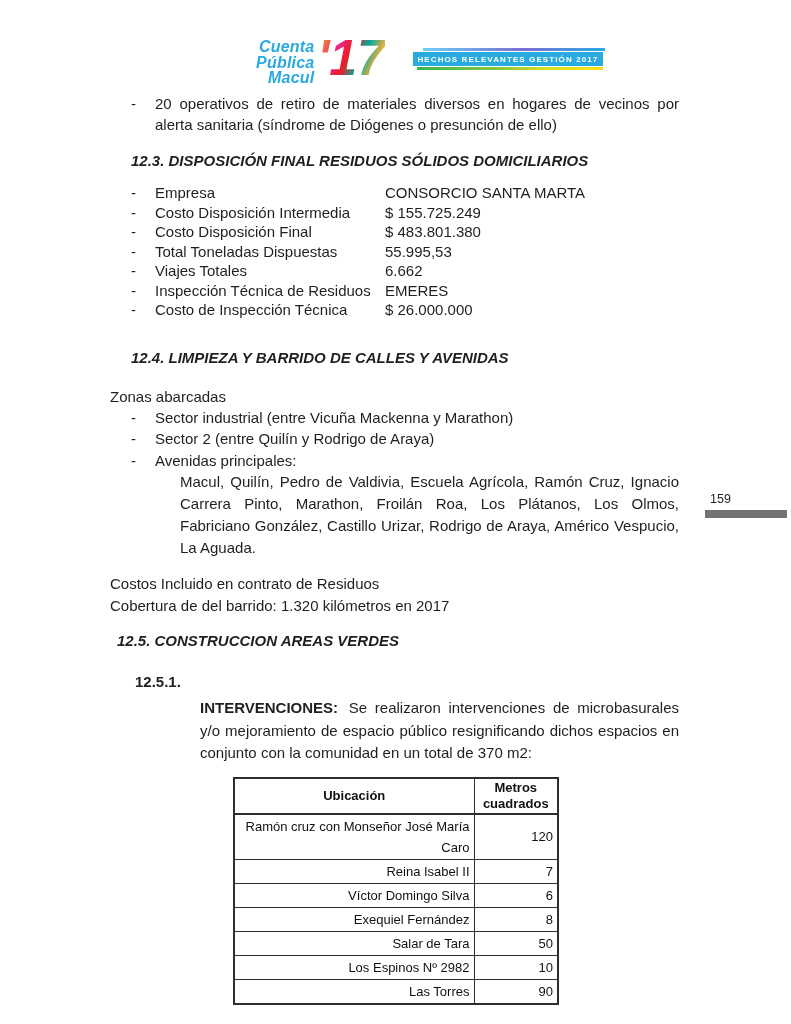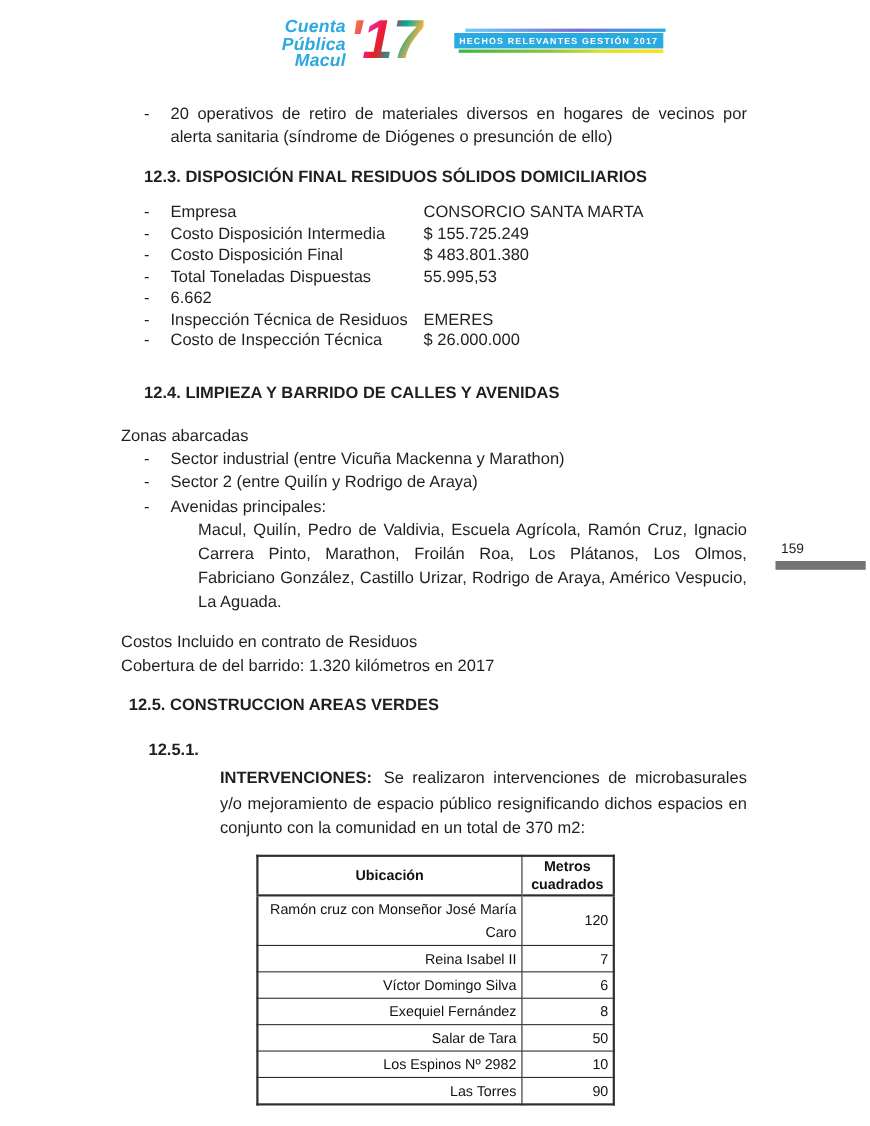--- a/index.html
+++ b/index.html
@@ -9,21 +9,21 @@
     background:#ffffff;
     font-family:"Liberation Sans",sans-serif;
     color:#1f1f1f;
     overflow:hidden;
     margin:0 auto;
   }
   
   .header{
     height:76px;
     box-sizing:border-box;
-    padding-top:8px;
+    padding-top:30px;
     display:flex;
     justify-content:center;
     align-items:flex-start;
     margin-left:90px;
   }
   .logo{display:flex;align-items:flex-start;}
   .logo-text{
     text-align:right;
     font-weight:bold;
     font-style:italic;
@@ -68,21 +68,21 @@
   
   .content{
     padding:0 112px 0 110px;
     font-size:15px;
     line-height:21px;
   }
   .bullet{display:flex;margin:0;}
   .dash{flex:none;width:45px;box-sizing:border-box;padding-left:21px;}
   .btxt{flex:1;text-align:justify;}
   .intro{margin-top:17px;}
-  .h-sect{font-weight:bold;margin:16px 0 0 21px;line-height:20px;}
+  .h-sect{font-weight:bold;margin:16px 0 0 21px;line-height:20px;font-style:italic;}
   .kv-list{margin-top:12px;line-height:19.5px;}
   .kv-row{display:flex;}
   .kv-label{flex:none;width:230px;}
   .kv-value{flex:1;}
   .h-124{margin-top:28px;}
   .zones-label{margin-top:18px;}
   .zone-bullets{line-height:21.5px;}
   .avenues{margin:0 0 0 70px;text-align:justify;line-height:22px;}
   .notes{margin-top:14px;line-height:22px;}
   .h-125{margin-top:14px;margin-left:7px;}
@@ -165,20 +165,21 @@
         <span class="kv-label">Costo Disposición Final</span>
         <span class="kv-value">$ 483.801.380</span>
       </div>
       <div class="kv-row">
         <span class="dash">-</span>
         <span class="kv-label">Total Toneladas Dispuestas</span>
         <span class="kv-value">55.995,53</span>
       </div>
       <div class="kv-row">
         <span class="dash">-</span>
+        <span class="kv-label">Viajes Totales</span>
         <span class="kv-value">6.662</span>
       </div>
       <div class="kv-row">
         <span class="dash">-</span>
         <span class="kv-label">Inspección Técnica de Residuos</span>
         <span class="kv-value">EMERES</span>
       </div>
       <div class="kv-row">
         <span class="dash">-</span>
         <span class="kv-label">Costo de Inspección Técnica</span>

